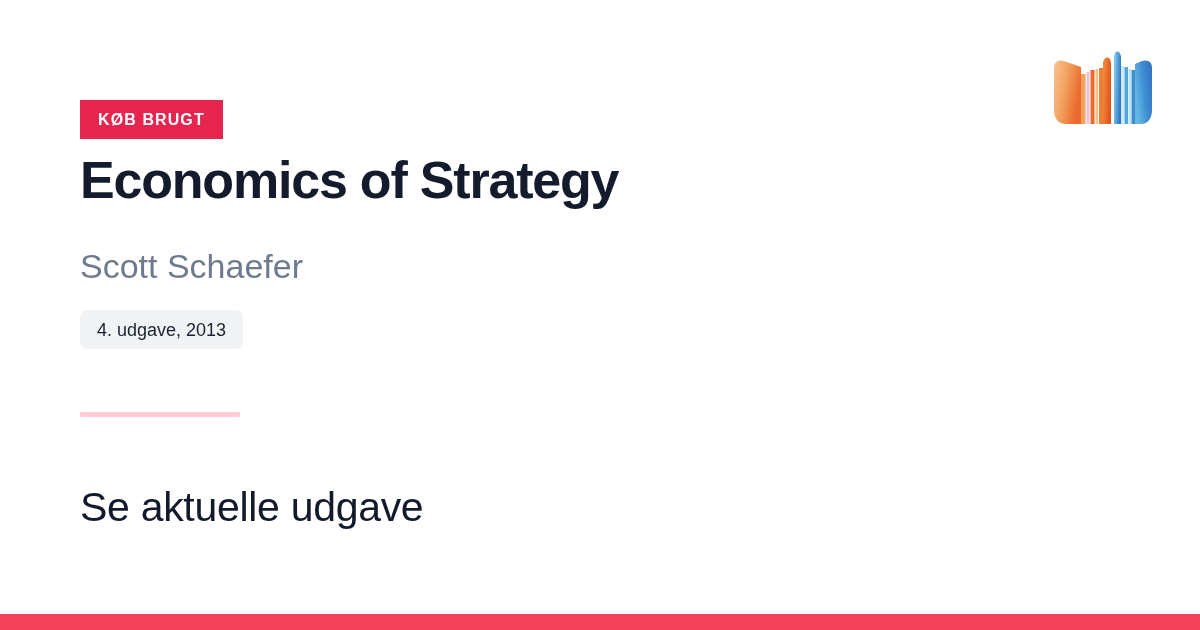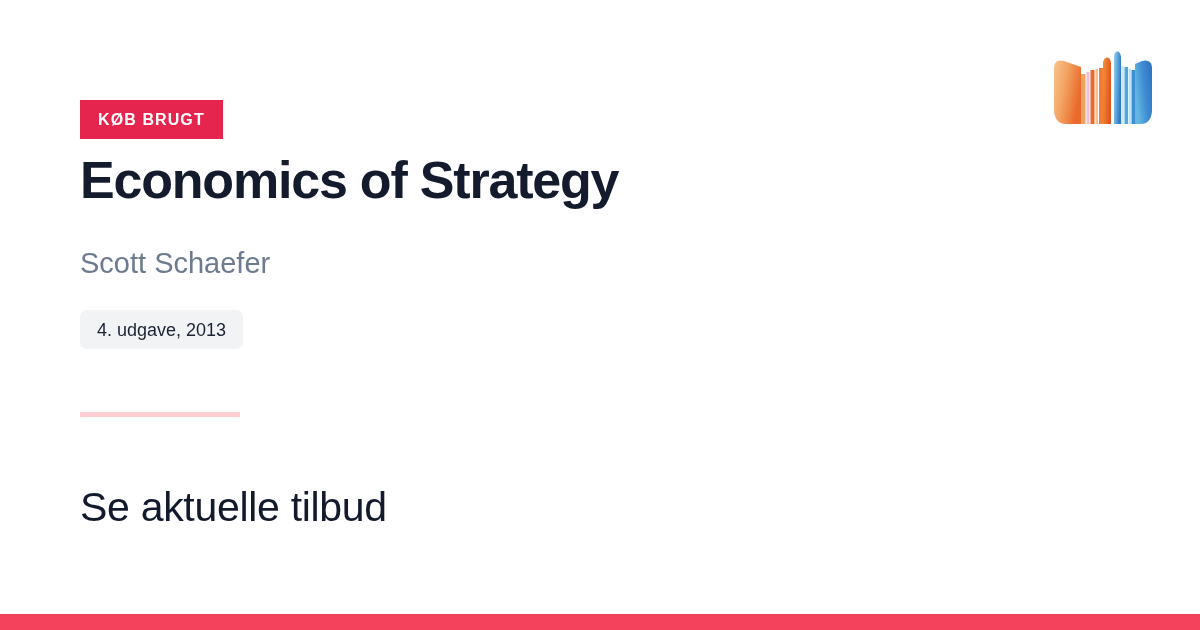--- a/index.html
+++ b/index.html
@@ -67,21 +67,21 @@
     color: #141b2d;
     white-space: nowrap;
   }
 
   
   .author {
     position: absolute;
     left: 0;
     top: 246px;
     margin: 0;
-    font-size: 29px;
+    font-size: 34px;
     font-weight: normal;
     color: #6e7b8f;
     line-height: 1.2;
     white-space: nowrap;
   }
 
   
   .edition-chip {
     position: absolute;
     left: 0;
@@ -153,21 +153,21 @@
     <div class="badge">KØB BRUGT</div>
 
     <h1 class="title">Economics of Strategy</h1>
 
     <p class="author">Scott Schaefer</p>
 
     <div class="edition-chip">4. udgave, 2013</div>
 
     <div class="divider"></div>
 
-    <p class="cta">Se aktuelle tilbud</p>
+    <p class="cta">Se aktuelle udgave</p>
 
   </div>
 
   <div class="logo">
     <svg viewBox="0 0 110 115" xmlns="http://www.w3.org/2000/svg" aria-hidden="true">
       <defs>
         <linearGradient id="gOrange" x1="0" y1="0" x2="1" y2="0.4">
           <stop offset="0%" stop-color="#f9c48f"></stop>
           <stop offset="45%" stop-color="#f3a564"></stop>
           <stop offset="100%" stop-color="#ea6a2b"></stop>

